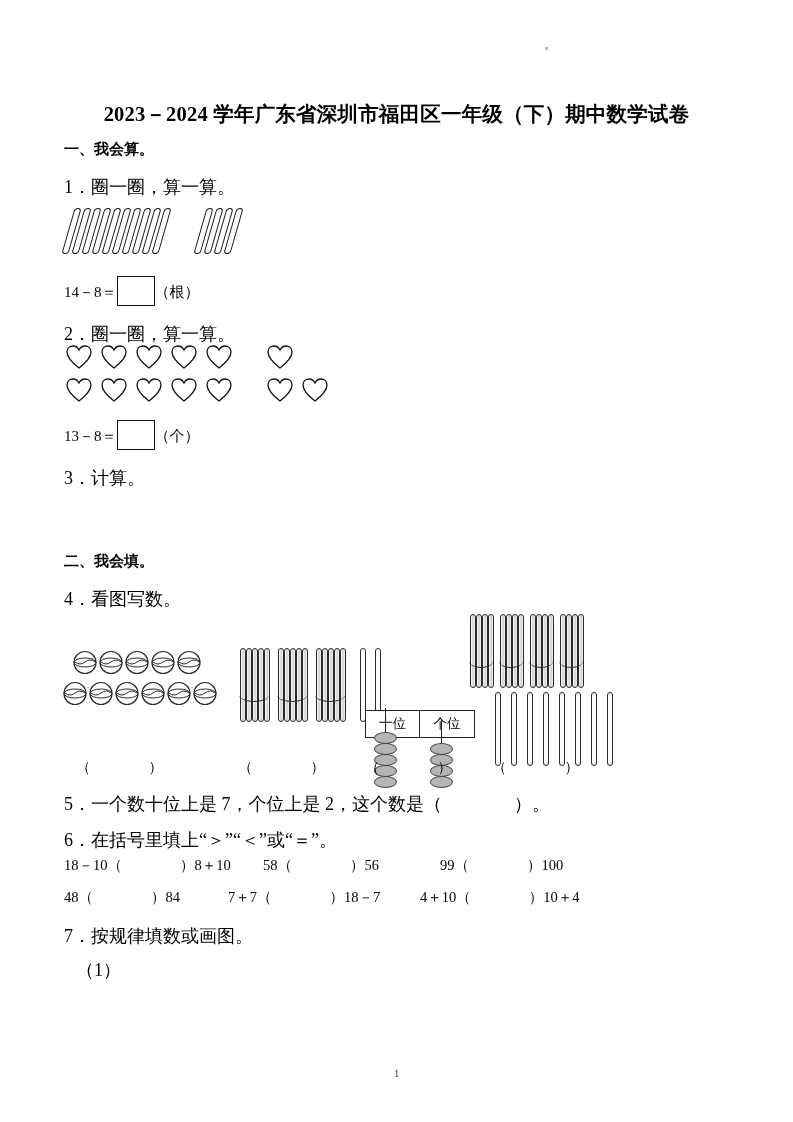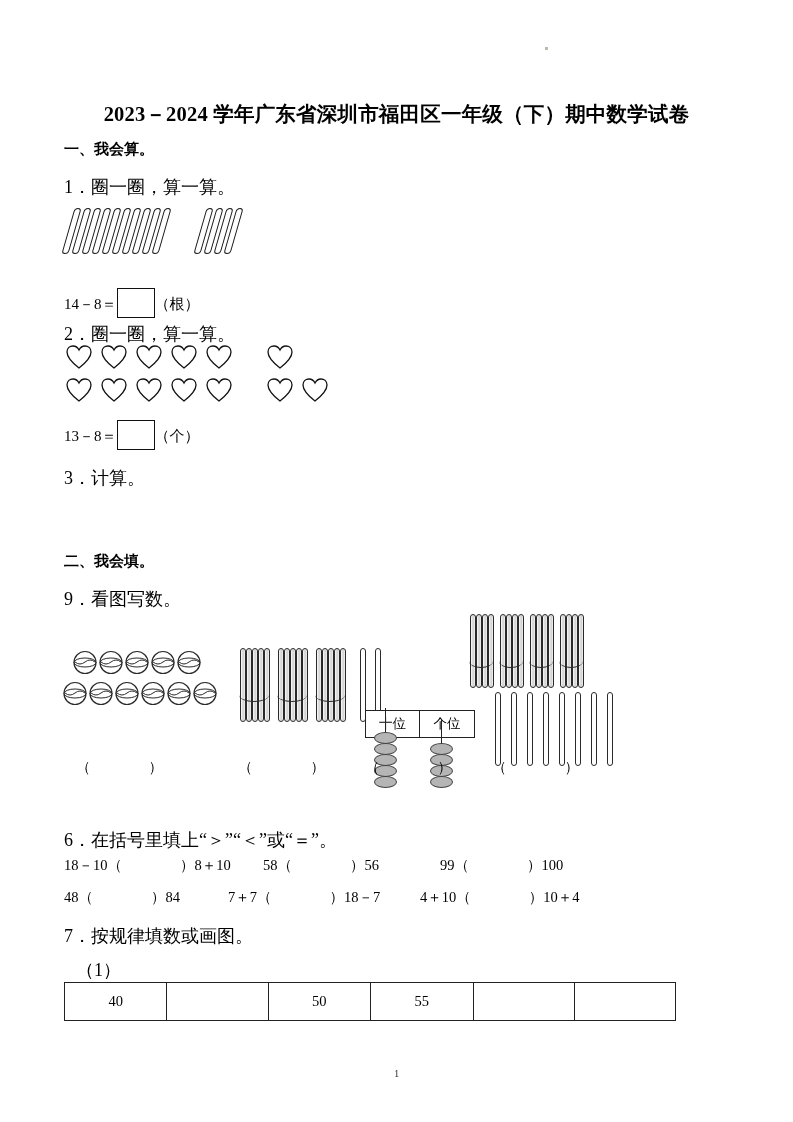--- a/index.html
+++ b/index.html
@@ -194,21 +194,21 @@
     <div class="stick"></div>
   </div>
 
   <div class="stick-row" style="top:208px; left:200px;">
     <div class="stick"></div>
     <div class="stick"></div>
     <div class="stick"></div>
     <div class="stick"></div>
   </div>
 
-  <div class="eq-line" style="top:288px; left:64px;">
+  <div class="eq-line" style="top:276px; left:64px;">
     <span>14－8＝</span><span class="ans-box"></span><span>（根）</span>
   </div>
 
   <div class="q-label" style="top:322px;">2．圈一圈，算一算。</div>
 
   <div class="heart-row" style="top:345px; left:66px;">
     <div class="heart">
         <svg width="26" height="24" viewBox="0 0 26 24">
           <path d="M13 23 C4 16,1 10,1 7 C1 3,4 1,7 1 C10 1,12 3,13 5 C14 3,16 1,19 1 C22 1,25 3,25 7 C25 10,22 16,13 23 Z" fill="none" stroke="#111" stroke-width="1.3"></path>
         </svg>
@@ -282,21 +282,21 @@
 
   <div class="eq-line" style="top:420px; left:64px;">
     <span>13－8＝</span><span class="ans-box"></span><span>（个）</span>
   </div>
 
   <div class="q-label" style="top:466px;">3．计算。</div>
 
 
   <div class="section-head" style="top:552px;">二、我会填。</div>
 
-  <div class="q-label" style="top:587px;">9．看图写数。</div>
+  <div class="q-label" style="top:587px;">4．看图写数。</div>
 
   <div class="fig-area" style="top:650px; left:72px;">
     <div class="ballrow">
       <div class="ball">
           <svg width="27" height="25" viewBox="0 0 27 25">
             <circle cx="13" cy="12.5" r="11" fill="none" stroke="#2a2a2a" stroke-width="1.2"></circle>
             <ellipse cx="13" cy="12.5" rx="11" ry="4.5" fill="none" stroke="#2a2a2a" stroke-width="1"></ellipse>
             <path d="M3 12 q5 4 10 0 q5 -4 10 0" fill="none" stroke="#2a2a2a" stroke-width="1"></path>
           </svg>
         </div>
@@ -444,42 +444,31 @@
     <span class="vstick plain" style="margin-right:6px;"></span>
     <span class="vstick plain" style="margin-right:6px;"></span>
     <span class="vstick plain"></span>
   </div>
 
   <div class="paren-row" style="top:758px; left:76px;">（　　　　）</div>
   <div class="paren-row" style="top:758px; left:238px;">（　　　　）</div>
   <div class="paren-row" style="top:758px; left:365px;">（　　　　）</div>
   <div class="paren-row" style="top:758px; left:492px;">（　　　　）</div>
 
+  <div class="q-label" style="top:792px;">5．一个数十位上是 7，个位上是 2，这个数是（　　　　）。</div>
 
   <div class="q-label" style="top:828px;">6．在括号里填上“＞”“＜”或“＝”。</div>
 
   <div class="mono-line" style="top:856px; left:64px;text-align:center;">18－10（　　　　）8＋10</div>
   <div class="mono-line" style="top:856px; left:263px;">58（　　　　）56</div>
   <div class="mono-line" style="top:856px; left:440px;">99（　　　　）100</div>
 
   <div class="mono-line" style="top:888px; left:64px;">48（　　　　）84</div>
   <div class="mono-line" style="top:888px; left:228px;">7＋7（　　　　）18－7</div>
   <div class="mono-line" style="top:888px; left:420px;text-align:right;">4＋10（　　　　）10＋4</div>
 
   <div class="q-label" style="top:924px;">7．按规律填数或画图。</div>
   <div class="q-label" style="top:958px; left:76px;">（1）</div>
 
-  <table class="pat-table" style="top:982px; left:64px;">
-    <tbody>
-        <tr>
-      <td>40</td>
-      <td></td>
-      <td>50</td>
-      <td>55</td>
-      <td></td>
-      <td></td>
-    </tr>
-  </tbody>
-    </table>
 
   <div class="page-num">1</div>
 
 </div>
 
 </body></html>

